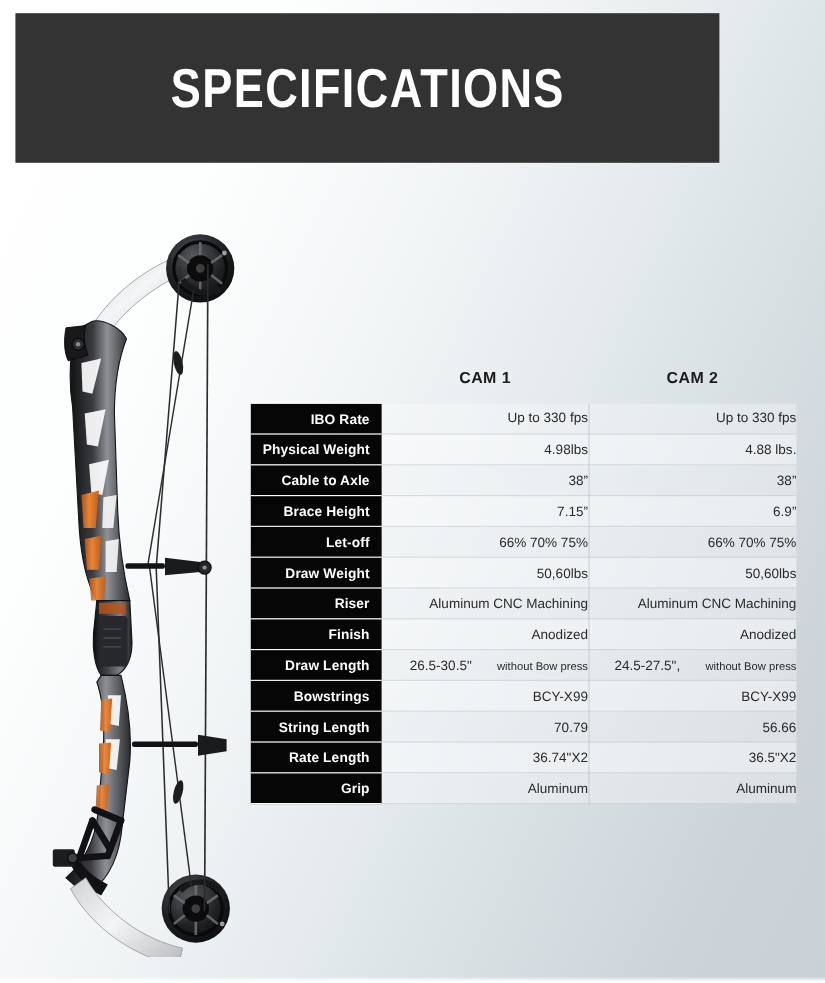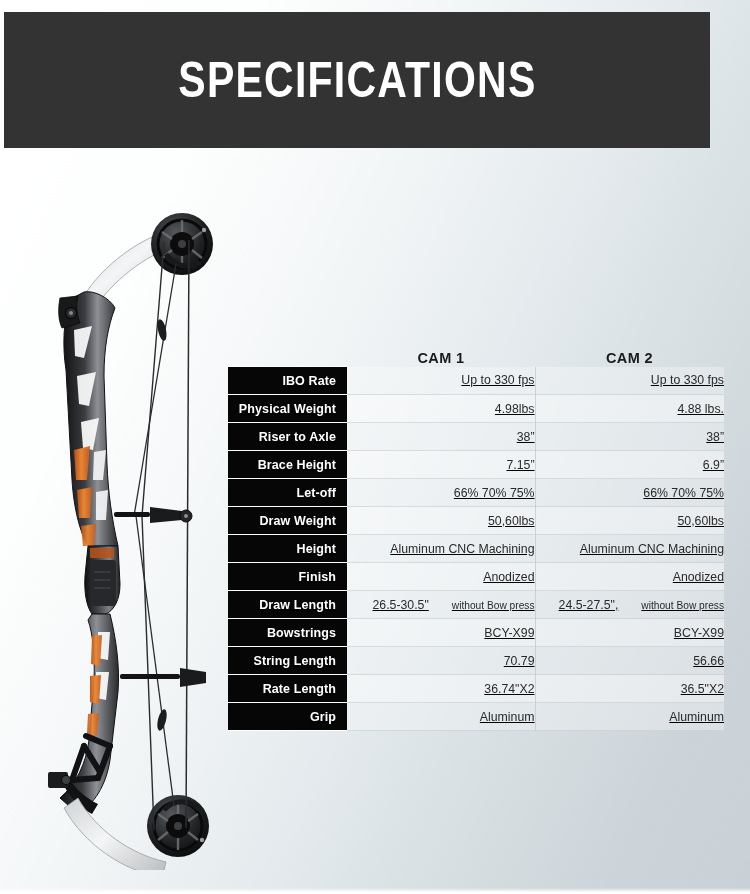--- a/index.html
+++ b/index.html
@@ -38,23 +38,23 @@
     right: 0;
     bottom: 0;
     height: 6px;
     background: linear-gradient(to bottom, rgba(255,255,255,0) 0%, #ffffff 70%);
     pointer-events: none;
   }
 
   
   .banner {
     position: absolute;
-    left: 4px;
+    left: 14px;
     top: 12px;
-    width: 706px;
+    width: 640px;
     height: 136px;
     background: #333334;
     display: flex;
     align-items: center;
     justify-content: center;
   }
   .banner-title {
     color: #ffffff;
     font-size: 50px;
     font-weight: bold;
@@ -78,39 +78,38 @@
   
   .spec-block {
     position: absolute;
     left: 228px;
     top: 318px;
     width: 496px;
   }
   .cam-head {
     display: flex;
     height: 44px;
-    align-items: flex-end;
+    align-items: center;
     padding-top: 4px;
   }
   .cam-head .spacer { width: 119px; flex: 0 0 119px; }
   .cam-head .cam-cell {
     flex: 1 1 0;
     text-align: center;
     font-size: 14.5px;
     font-weight: bold;
     color: #1b1b1b;
     letter-spacing: 0.4px;
   }
   .cam-head .cam-cell.cam1 { max-width: 188px; flex: 0 0 188px; }
 
   .spec-table {
     width: 496px;
     border-collapse: collapse;
     table-layout: fixed;
-    text-decoration: underline;
   }
   .spec-table tr { height: 28px; }
   .spec-table td { padding: 0; vertical-align: middle; }
 
   td.lbl {
     width: 119px;
     background: #060606;
     color: #ffffff;
     font-size: 12.5px;
     font-weight: bold;
@@ -321,21 +320,21 @@
           <td class="val c2">Up to 330 fps</td>
         </tr>
 
         <tr>
           <td class="lbl">Physical Weight</td>
           <td class="val c1">4.98lbs</td>
           <td class="val c2">4.88 lbs.</td>
         </tr>
 
         <tr>
-          <td class="lbl">Riser to Axle</td>
+          <td class="lbl">Cable to Axle</td>
           <td class="val c1">38”</td>
           <td class="val c2">38”</td>
         </tr>
 
         <tr>
           <td class="lbl">Brace Height</td>
           <td class="val c1">7.15”</td>
           <td class="val c2">6.9”</td>
         </tr>
 
@@ -345,21 +344,21 @@
           <td class="val c2">66%  70%  75%</td>
         </tr>
 
         <tr>
           <td class="lbl">Draw Weight</td>
           <td class="val c1">50,60lbs</td>
           <td class="val c2">50,60lbs</td>
         </tr>
 
         <tr>
-          <td class="lbl">Height</td>
+          <td class="lbl">Riser</td>
           <td class="val c1">Aluminum CNC Machining</td>
           <td class="val c2">Aluminum CNC Machining</td>
         </tr>
 
         <tr>
           <td class="lbl">Finish</td>
           <td class="val c1">Anodized</td>
           <td class="val c2">Anodized</td>
         </tr>
 

